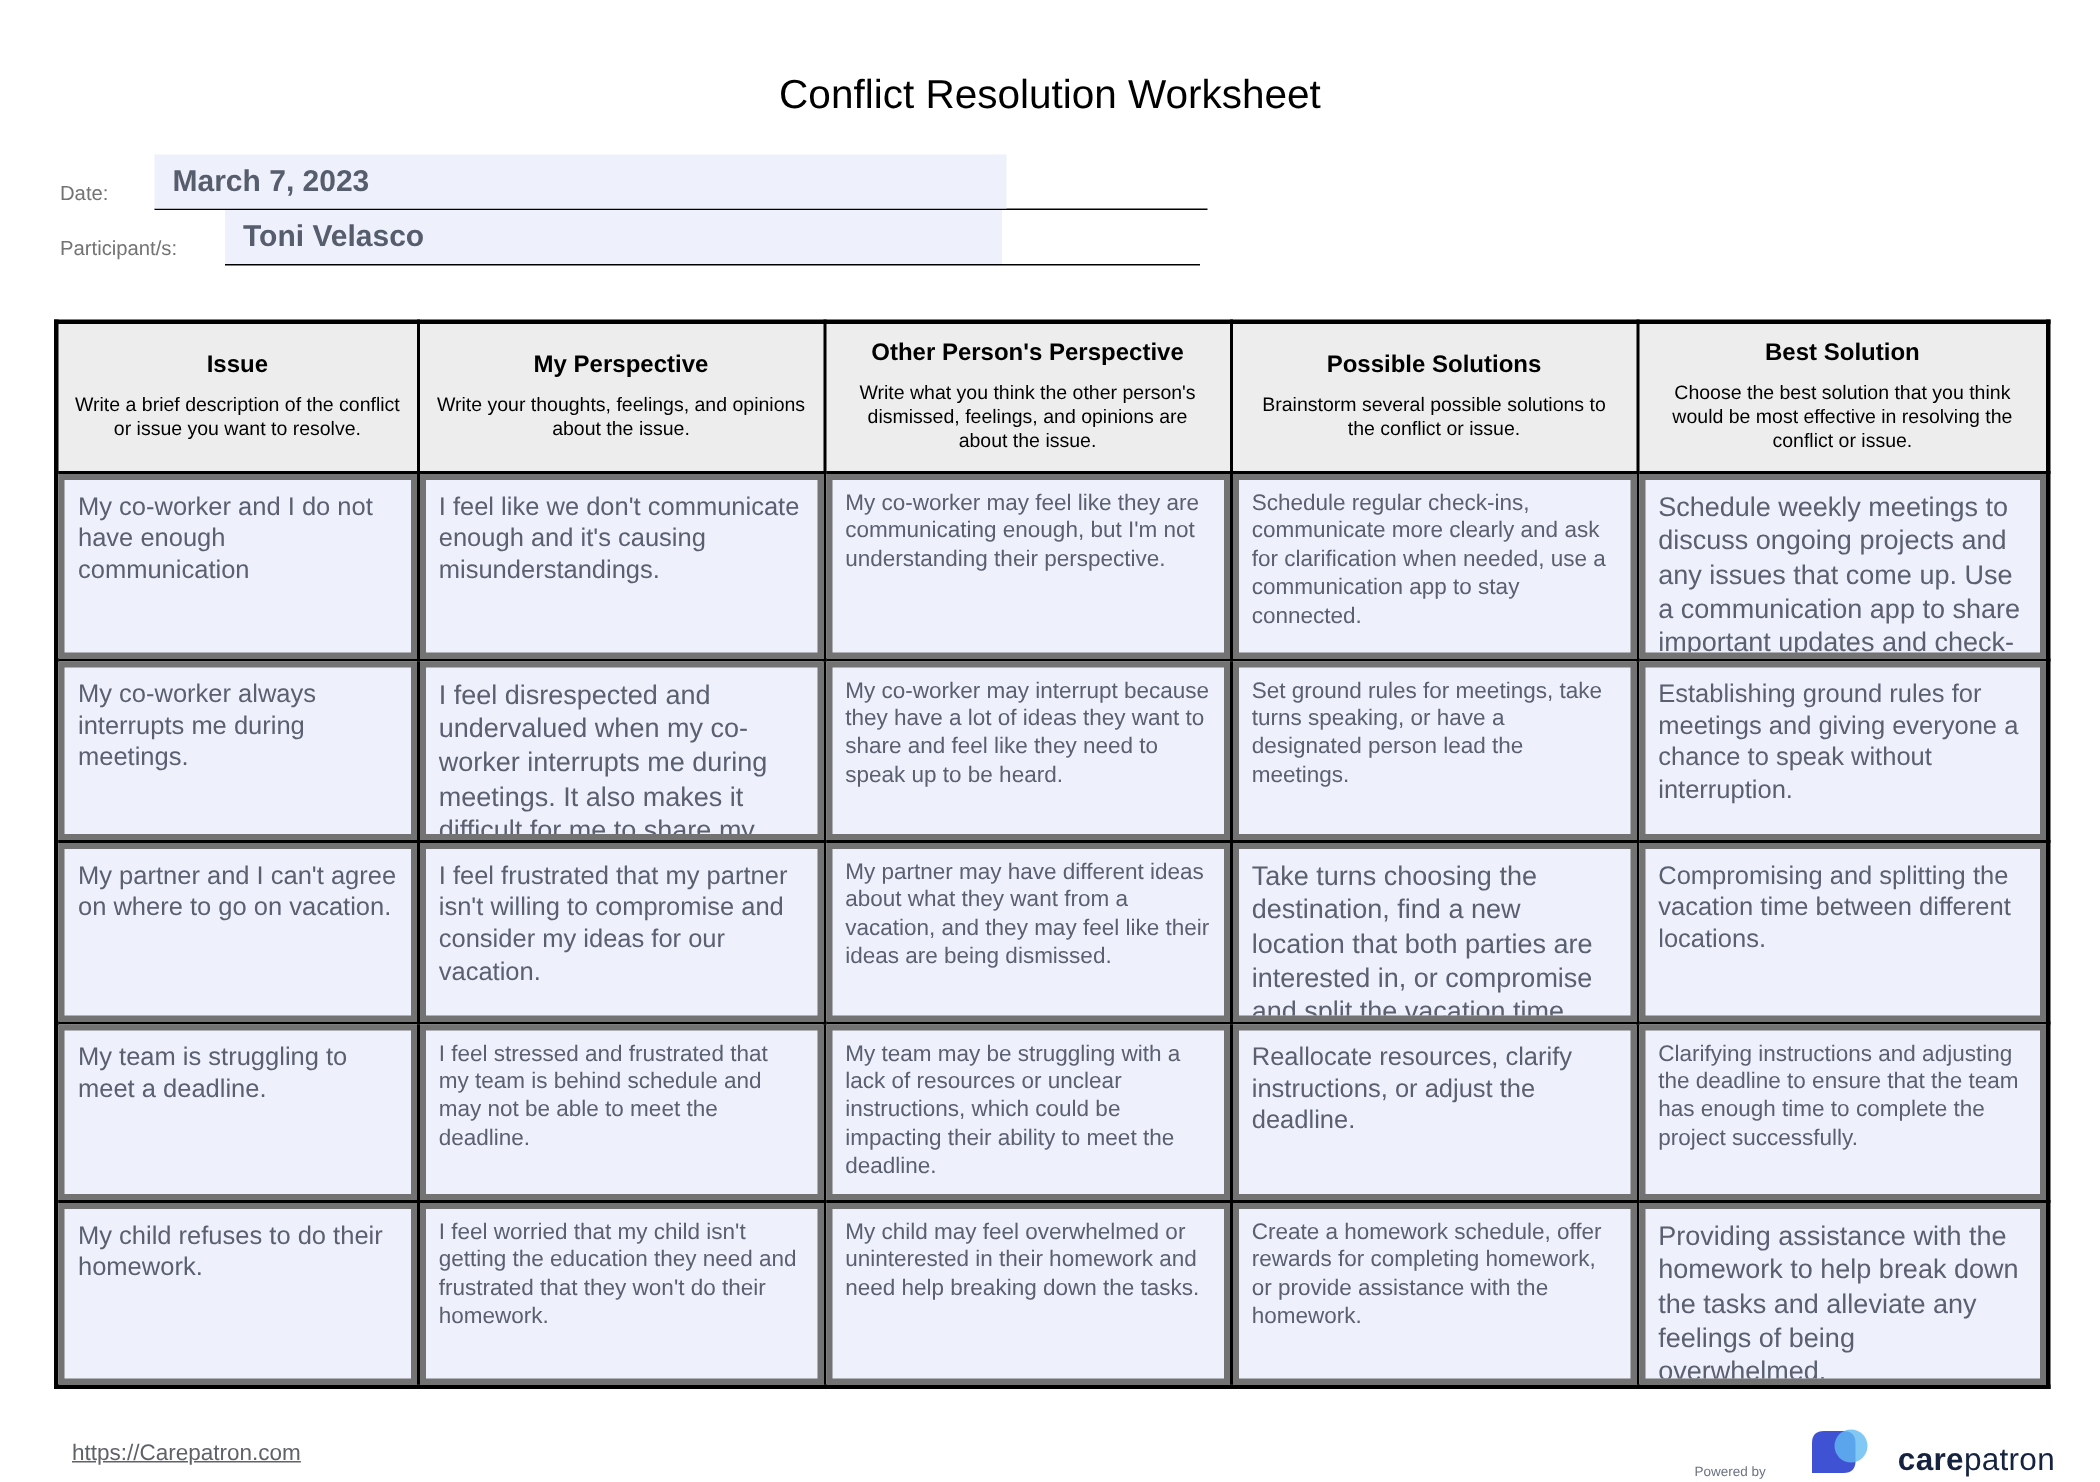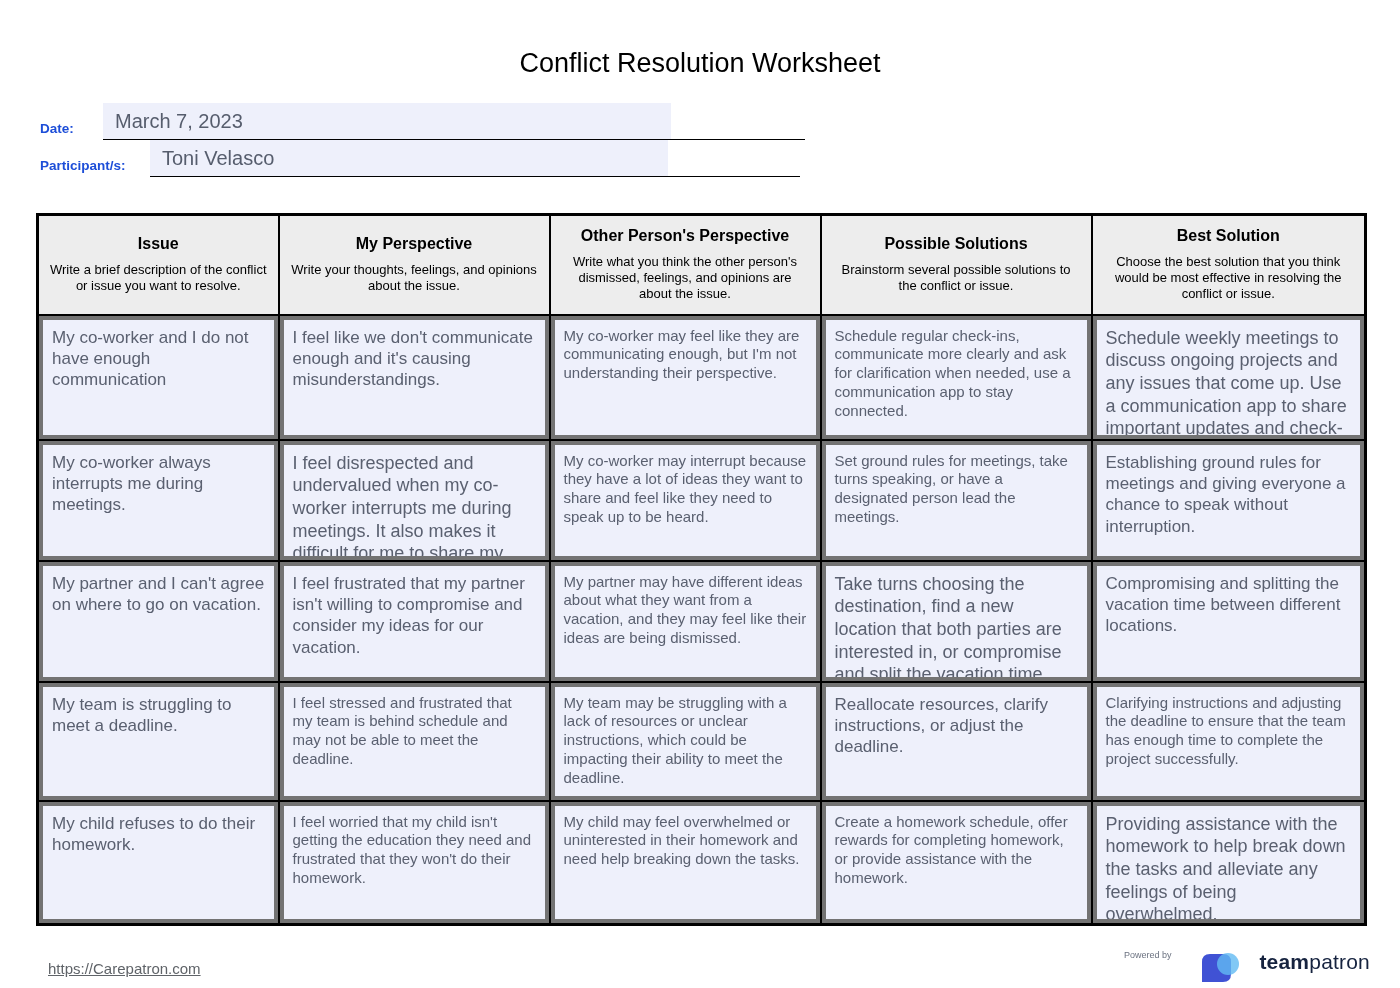--- a/index.html
+++ b/index.html
@@ -17,33 +17,34 @@
     margin-top: 48px;
     text-align: center;
     font-size: 27px;
     font-weight: normal;
     color: #000;
   }
 
   
   .form-area { margin: 24px 0 0 40px; }
   .field-row { display: flex; align-items: flex-end; }
-  .field-label { font-size: 13.5px; color: #1d4ed8; padding-bottom: 4px; font-weight: bold; }
+  .field-label { font-size: 13.5px; color: #737373; padding-bottom: 4px; }
   .label-date { width: 63px; }
   .label-part { width: 110px; }
   .field-line { border-bottom: 1.5px solid #000; }
   .line-date { width: 702px; }
   .line-part { width: 650px; }
   .field-value {
     background: #eef0fb;
     height: 36px;
     display: flex; align-items: center;
     padding-left: 12px;
     font-size: 20px;
     color: #565d6d;
+    font-weight: bold;
   }
   .value-date { width: 568px; }
   .value-part { width: 518px; }
 
   
   table.worksheet {
     border-collapse: collapse;
     table-layout: fixed;
     width: 1328px;
     margin: 36px 0 0 36px;
@@ -75,21 +76,21 @@
   .lg { font-size: 17px; }
   .md { font-size: 15px; }
   .sm { font-size: 18px; }
 
   
   .footer {
     display: flex; justify-content: space-between; align-items: center;
     margin: 24px 30px 0 48px;
   }
   .site-link { font-size: 15px; color: #5f6368; text-decoration: underline; cursor: pointer; }
-  .powered { display: flex; align-items: flex-start; gap: 12px; }
+  .powered { display: flex; align-items: flex-end; gap: 12px; }
   .powered-by { font-size: 9px; color: #6b7280; margin-right: 14px; }
   .logo-mark { width: 44px; height: 36px; margin-right: 6px; }
   .wordmark { font-size: 21px; color: #16233f; letter-spacing: 0.2px; }
   .wordmark .bold { font-weight: bold; }
 </style>
 </head>
 <body>
 
 <div class="page-title">Conflict Resolution Worksheet</div>
 
@@ -235,15 +236,15 @@
 <div class="footer">
   <a class="site-link">https://Carepatron.com</a>
   <div class="powered">
     <span class="powered-by">Powered by</span>
     <span class="logo-mark">
       <svg viewBox="0 0 44 36" width="44" height="36">
         <path d="M5 32 V12 Q5 4 13 4 H26 Q34 4 34 12 V24 Q34 32 26 32 Z" fill="#4052d4"></path>
         <circle cx="31" cy="14" r="11" fill="#62baf2" fill-opacity="0.8"></circle>
       </svg>
     </span>
-    <span class="wordmark"><span class="bold">team</span><span>patron</span></span>
+    <span class="wordmark"><span class="bold">care</span><span>patron</span></span>
   </div>
 </div>
 
 </body></html>

